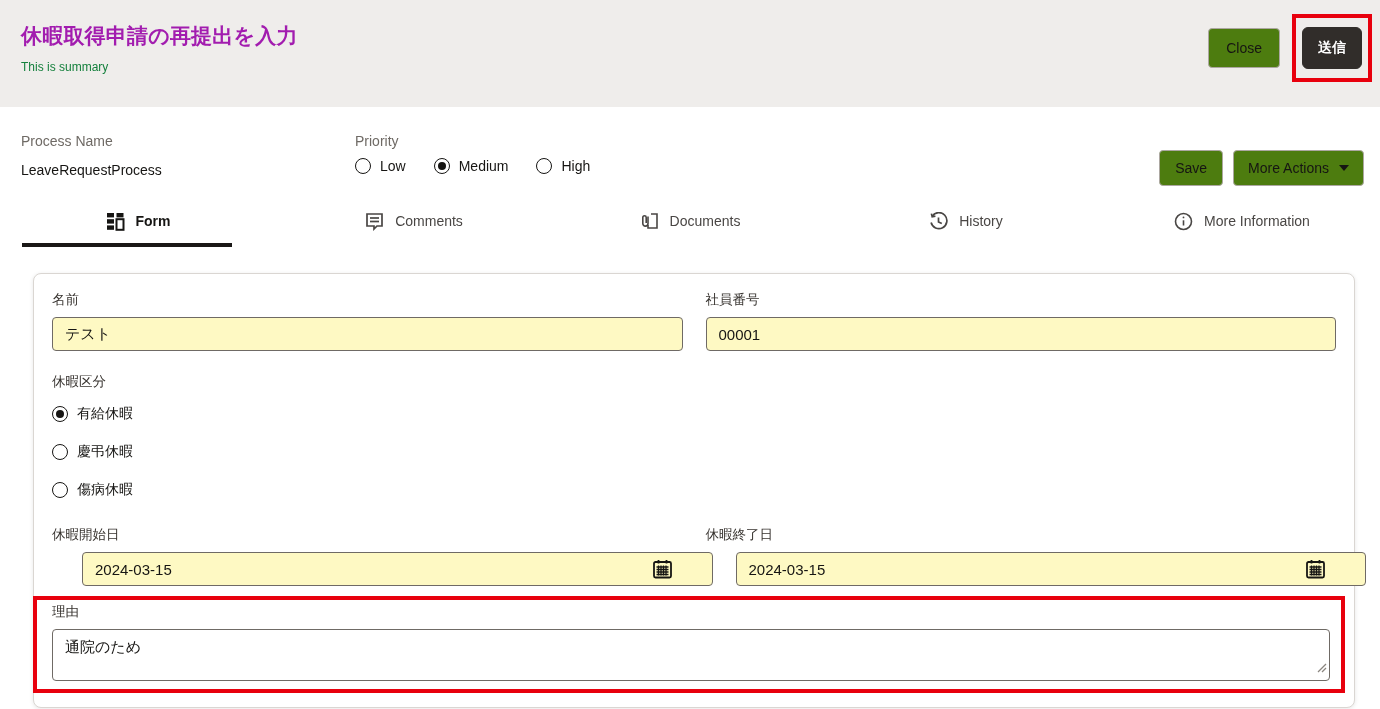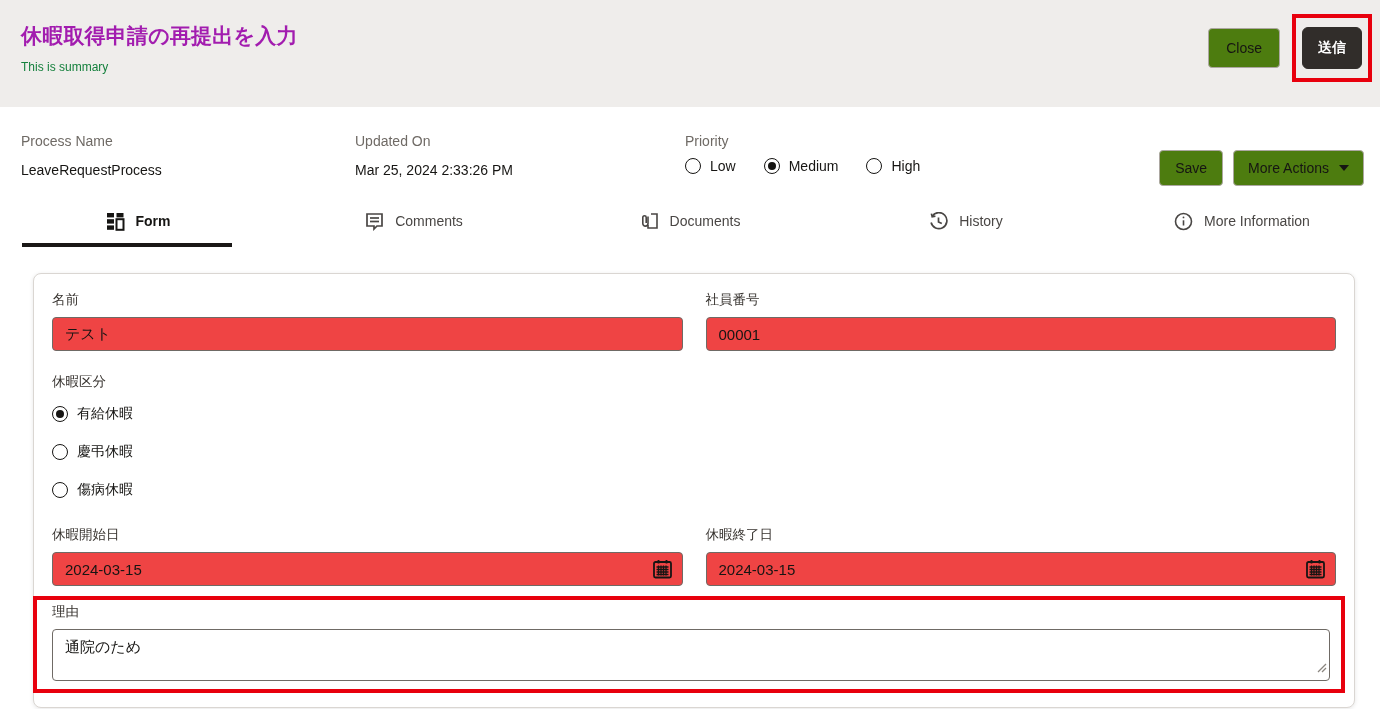--- a/index.html
+++ b/index.html
@@ -36,29 +36,29 @@
   .tabs { display:flex; margin-top:8px; height:52px; }
   .tab { flex:1; display:flex; align-items:center; justify-content:center; gap:11px; font-size:14px; color:#494644; position:relative; cursor:pointer; }
   .tab .ticon { display:flex; align-items:center; }
   .tab.active { color:#161513; font-weight:bold; }
   .tab.active::after { content:''; position:absolute; left:8%; right:16%; bottom:0; height:4px; background:#1a1816; }
 
   
   .card { margin:26px 25px 0 33px; width:1322px; border:1px solid #dad6d2; border-radius:8px; box-shadow:0 1px 4px rgba(22,21,19,0.10); padding:17px 18px 14px 18px; background:#fff; }
   .form-grid { display:grid; grid-template-columns:1fr 1fr; column-gap:23px; }
   .field-label { font-size:13.5px; color:#36322e; margin-bottom:8px; display:block; }
-  .text-input { width:100%; height:34px; border:1px solid #6f6a65; border-radius:4px; font-size:15px; font-family:"Liberation Sans",sans-serif; color:#161513; padding:0 12px; background:#ef4444; outline:none; }
+  .text-input { width:100%; height:34px; border:1px solid #6f6a65; border-radius:4px; font-size:15px; font-family:"Liberation Sans",sans-serif; color:#161513; padding:0 12px; background:#fef9c3; outline:none; }
   .row { margin-bottom:0; }
   .row-gap { height:22px; }
 
   .radio-group .radio-opt { margin-top:0; }
   .radio-stack { display:flex; flex-direction:column; gap:20px; margin-top:14px;justify-content:space-between; }
 
   .date-wrap { position:relative; }
-  .date-wrap .text-input { padding-right:42px; }
+  .date-wrap .text-input { padding-right:42px;margin-left:30px; }
   .cal-icon { position:absolute; right:10px; top:50%; transform:translateY(-50%); cursor:pointer; display:flex; }
 
   .reason-annotation { border:4px solid #e8000d; margin:10px -9px 0 -19px; padding:3px 11px 8px 15px; }
   .textarea-wrap { position:relative; }
   textarea.reason { width:100%; height:52px; border:1px solid #6f6a65; border-radius:4px; font-size:15px; font-family:"Liberation Sans",sans-serif; color:#161513; padding:8px 12px; resize:none; outline:none; display:block; }
   .resize-handle { position:absolute; right:3px; bottom:4px; }
 </style>
 </head>
 <body>
 
@@ -70,24 +70,20 @@
     <div class="annotation-box">
       <button class="btn-submit">送信</button>
     </div>
   </div>
 </div>
 
 <div class="info-row">
   <div class="info-col c1">
     <div class="info-label">Process Name</div>
     <div class="info-value">LeaveRequestProcess</div>
-  </div>
-  <div class="info-col c2">
-    <div class="info-label">Updated On</div>
-    <div class="info-value">Mar 25, 2024 2:33:26 PM</div>
   </div>
   <div class="info-col c3">
     <div class="info-label">Priority</div>
     <div class="priority-options">
       <label class="radio-opt">
         <span class="radio-circle"></span>
         <span>Low</span>
       </label>
       <label class="radio-opt">
         <span class="radio-circle checked"></span>

